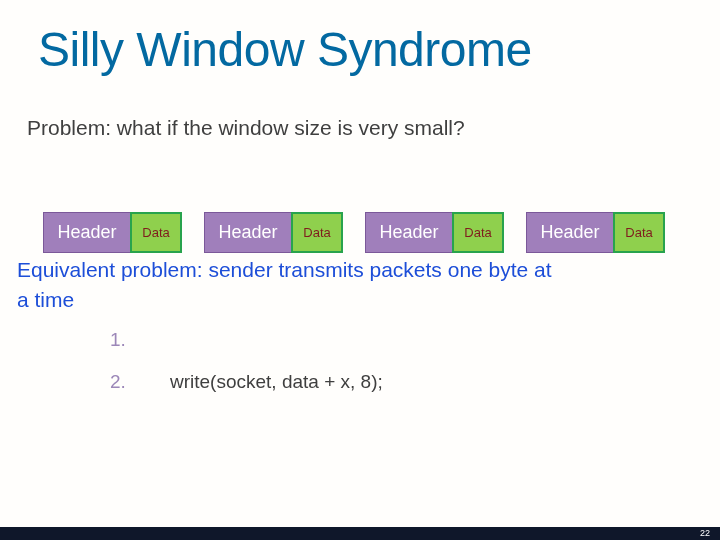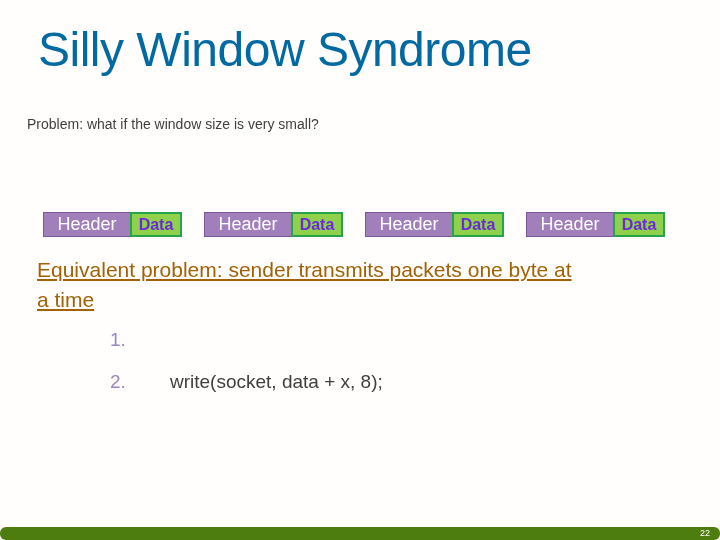--- a/index.html
+++ b/index.html
@@ -23,21 +23,21 @@
     font-weight: 300;
     letter-spacing: -0.5px;
     color: #0369a1;
     white-space: nowrap;
     margin-left: 10px;
   }
   .problem-heading {
     position: absolute;
     left: 27px;
     top: 116px;
-    font-size: 14px;
+    font-size: 21px;
     color: #3f3f3f;
     white-space: nowrap;
   }
   .problem-bullet {
     position: absolute;
     left: 38px;
     top: 149px;
     font-size: 17px;
     color: #3f3f3f;
     white-space: nowrap;
@@ -52,55 +52,53 @@
     position: absolute;
     left: 27px;
     top: 212px;
     width: 638px;
     display: flex;
     justify-content: space-between;
   }
   .packet {
     display: flex;
     align-items: stretch;
-    height: 25px;
+    height: 41px;
     padding-left: 16px;
   }
   .packet-header {
     width: 86px;
     background: #a07fbb;
     border: 1px solid #7b5899;
     color: #ffffff;
     font-size: 18px;
     display: flex;
     align-items: center;
     justify-content: center;
   }
   .packet-data {
     width: 48px;
     background: #8fd04d;
     border: 2px solid #28a34d;
-    color: #6d28d9;
-    font-size: 16px;
+    color: #7f1d1d;
+    font-size: 13px;
     display: flex;
     align-items: center;
     justify-content: center;
     margin-left: -1px;
-    font-weight: bold;
   }
   .equivalent-heading {
     position: absolute;
-    left: 37px;
+    left: 17px;
     top: 255px;
     width: 680px;
     font-size: 21px;
     line-height: 30px;
-    color: #a16207;
+    color: #1d4ed8;
     white-space: pre-line;
-    text-decoration: underline;
   }
   .code-item {
     position: absolute;
     left: 110px;
     font-size: 19px;
     color: #3f3f3f;
     display: flex;
     white-space: pre;
   }
   .code-item-1 { top: 329px; }
@@ -110,22 +108,21 @@
     width: 42px;
     flex: 0 0 42px;
   }
   .code-item-2 .code-text { margin-left: 18px; }
   .footer-bar {
     position: absolute;
     left: 0;
     bottom: 0;
     width: 720px;
     height: 13px;
-    background: #4d7c0f;
-    border-radius: 6px;
+    background: #0f172a;
   }
   .page-number {
     position: absolute;
     right: 10px;
     top: 0;
     height: 13px;
     line-height: 13px;
     font-size: 9px;
     color: #ffffff;
   }

